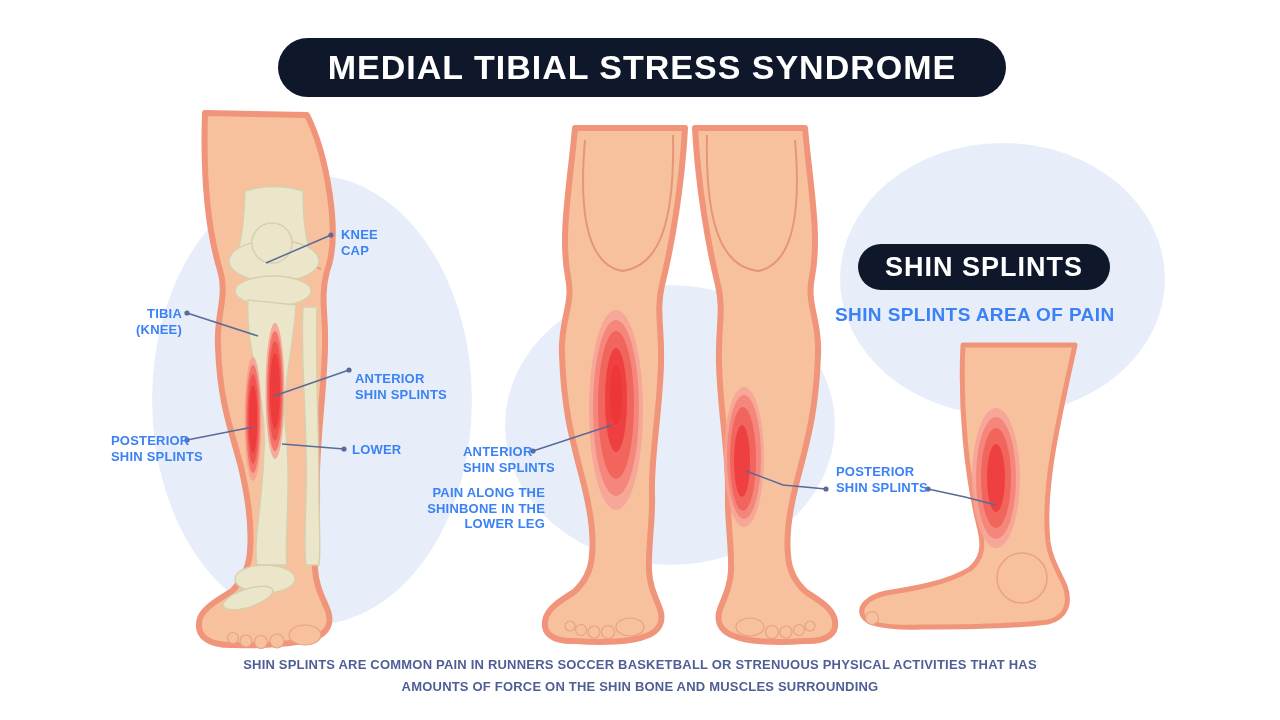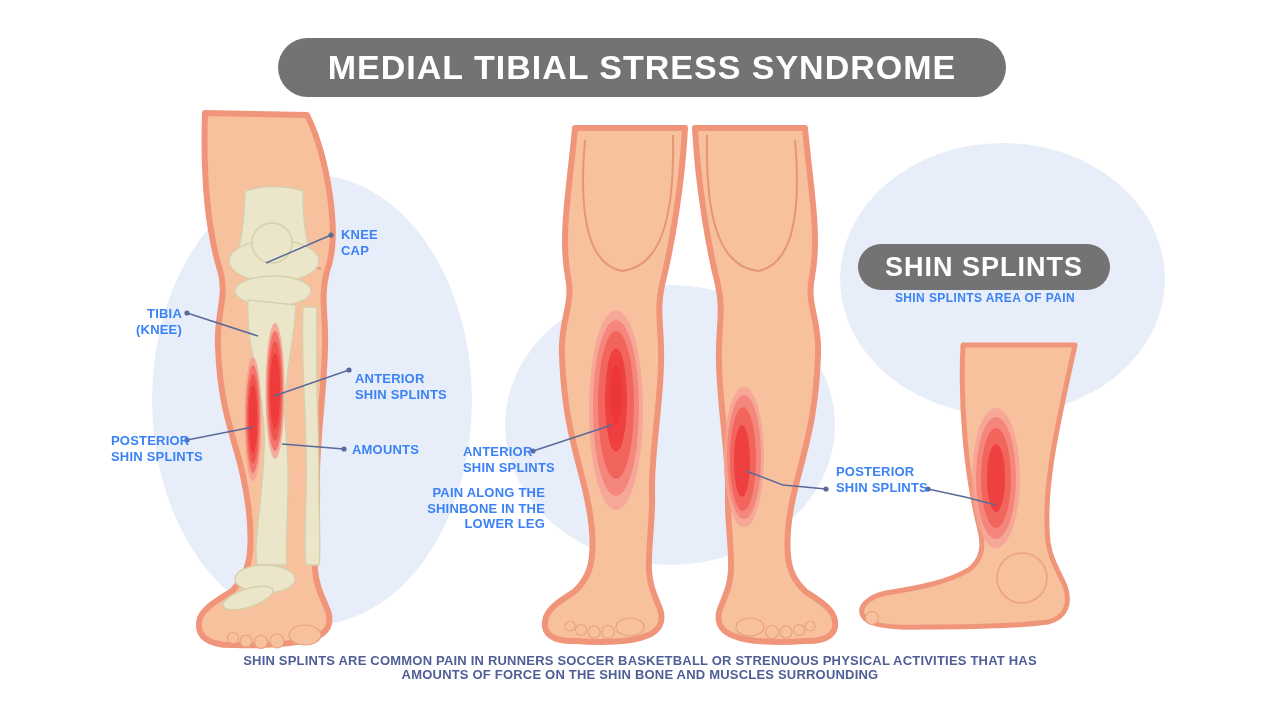--- a/index.html
+++ b/index.html
@@ -1,31 +1,31 @@
 <!DOCTYPE html>
 <html><head>
 <meta charset="utf-8">
 <style>
   html,body{margin:0;padding:0;background:#fff;}
   .stage{position:relative;width:1280px;height:720px;background:#ffffff;overflow:hidden;
          font-family:"Liberation Sans", sans-serif;}
   .abs{position:absolute;}
   
-  .pill{background:#737373;color:#ffffff;font-weight:bold;display:flex;align-items:center;
+  .pill{background:#0f172a;color:#ffffff;font-weight:bold;display:flex;align-items:center;
         justify-content:center;letter-spacing:1px;}
   .title-pill{left:278px;top:38px;width:728px;height:59px;border-radius:30px;font-size:34px;z-index:4;}
   .badge-pill{left:858px;top:244px;width:252px;height:46px;border-radius:23px;font-size:27px;z-index:4;}
   
   .lbl{position:absolute;color:#3b82f6;font-weight:bold;font-size:13px;line-height:15.5px;
        letter-spacing:.2px;white-space:pre-line;z-index:4;}
   .lbl.right{text-align:right;}
-  .subtitle{left:835px;top:289px;width:300px;text-align:center;font-size:12px;line-height:19px;
+  .subtitle{left:835px;top:305px;width:300px;font-size:19px;line-height:19px;
             letter-spacing:.4px;}
   .note{font-size:12.5px;line-height:15px;}
-  .caption{left:0;top:654px;width:1280px;text-align:center;font-size:13px;line-height:14px;
+  .caption{left:0;top:654px;width:1280px;text-align:center;font-size:13px;line-height:22px;
            color:#4f5f96;}
   
   .bg-ellipse-right{left:840px;top:143px;width:325px;height:272px;border-radius:50%;
                     background:#e8eef9;z-index:0;}
   svg.fig{position:absolute;z-index:1;}
   svg.lines{position:absolute;left:0;top:0;z-index:3;pointer-events:none;}
 </style>
 </head>
 <body>
 
@@ -157,21 +157,21 @@
   </svg>
 
   <div class="lbl" style="left:341px;top:227px;">KNEE
 CAP</div>
   <div class="lbl right" style="left:110px;top:306px;width:72px;">TIBIA
 (KNEE)</div>
   <div class="lbl" style="left:355px;top:371px;">ANTERIOR
 SHIN SPLINTS</div>
   <div class="lbl" style="left:111px;top:433px;">POSTERIOR
 SHIN SPLINTS</div>
-  <div class="lbl" style="left:352px;top:442px;">AMOUNTS</div>
+  <div class="lbl" style="left:352px;top:442px;">LOWER</div>
 
   <div class="lbl" style="left:463px;top:444px;">ANTERIOR
 SHIN SPLINTS</div>
   <div class="lbl right" style="left:400px;top:485px;width:145px;text-align:right;">PAIN ALONG THE
 SHINBONE IN THE
 LOWER LEG</div>
 
   <div class="abs pill badge-pill">
     <span>SHIN SPLINTS</span>
   </div>

